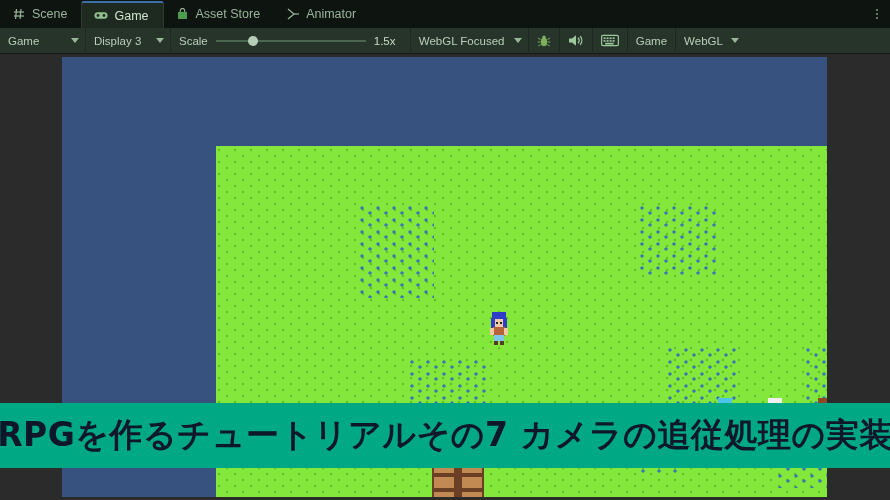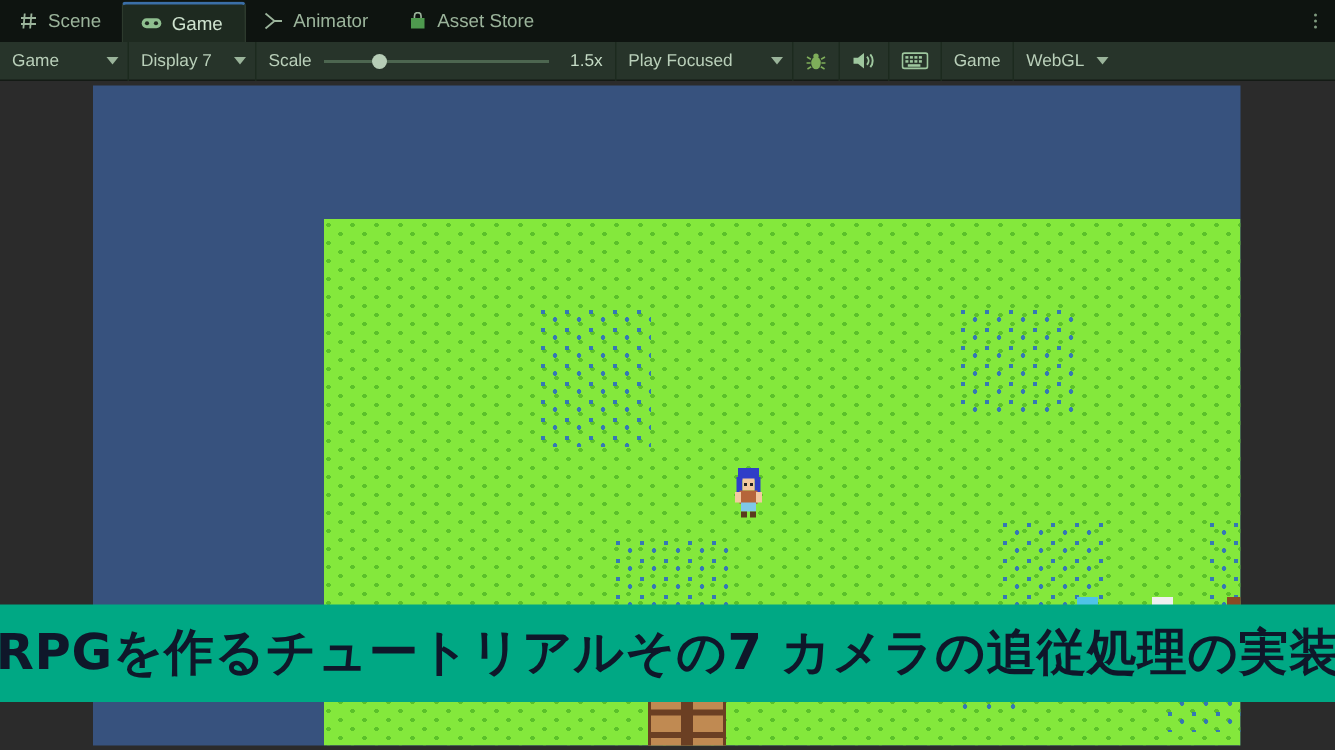--- a/index.html
+++ b/index.html
@@ -48,21 +48,21 @@
   }
   .tb-drop {
     height: 26px; display: flex; align-items: center; justify-content: space-between;
     padding: 0 6px 0 8px; border-right: 1px solid #1c2a1e; white-space: nowrap;
   }
   .caret { width: 0; height: 0; border-left: 4px solid transparent; border-right: 4px solid transparent;
            border-top: 5px solid #9ab49a; margin-left: 9px; }
   .tb-scale { display: flex; align-items: center; gap: 8px; padding: 0 8px; height: 26px; border-right: 1px solid #1c2a1e; }
   .slider-track { position: relative; width: 150px; height: 2px; background: #4d6650; }
   .slider-knob { position: absolute; top: -4px; left: 32px; width: 10px; height: 10px; border-radius: 50%; background: #b6cdb6; }
-  .scale-val { min-width: 28px; text-align: right; color: #c6dcc6; }
+  .scale-val { min-width: 28px; text-align: left; color: #c6dcc6; }
   .tb-btn {
     height: 26px; display: flex; align-items: center; justify-content: center;
     padding: 0 8px; border-right: 1px solid #1c2a1e; white-space: nowrap; color: #b9cfb9;
   }
   .tb-icon svg { display: block; }
 
   
   .gameview {
     position: absolute; left: 62px; top: 57px; width: 765px; height: 440px;
     background: #37527e; overflow: hidden;
@@ -132,72 +132,72 @@
           <rect x="0.5" y="2" width="14" height="7" rx="3.5" fill="#8fbf8f"></rect>
           <circle cx="4.3" cy="5.5" r="1.5" fill="#1e2a20"></circle>
           <circle cx="10.7" cy="5.5" r="1.5" fill="#1e2a20"></circle>
         </svg>
       </span>
       <span>Game</span>
     </div>
 
     <div class="tab">
       <span class="ticon">
+        <svg width="11" height="12" viewBox="0 0 11 12">
+          <path d="M1 4 h9 v7 h-9 z" fill="#4e9a4e"></path>
+          <path d="M3.3 4 V2.6 a2.2 2.2 0 0 1 4.4 0 V4" fill="none" stroke="#9bb49b" stroke-width="1.1"></path>
+        </svg>
+      </span>
+      <span>Asset Store</span>
+    </div>
+
+    <div class="tab">
+      <span class="ticon">
         <svg width="13" height="12" viewBox="0 0 13 12">
           <g stroke="#9bb49b" stroke-width="1.2" fill="none">
             <path d="M1 1 L7 6 L1 11"></path>
               <line x1="7" y1="6" x2="12" y2="6"></line>
           </g>
         </svg>
       </span>
       <span>Animator</span>
     </div>
 
-    <div class="tab">
-      <span class="ticon">
-        <svg width="11" height="12" viewBox="0 0 11 12">
-          <path d="M1 4 h9 v7 h-9 z" fill="#4e9a4e"></path>
-          <path d="M3.3 4 V2.6 a2.2 2.2 0 0 1 4.4 0 V4" fill="none" stroke="#9bb49b" stroke-width="1.1"></path>
-        </svg>
-      </span>
-      <span>Asset Store</span>
-    </div>
-
     <div class="tabbar-spacer"></div>
 
     <div class="kebab">
       <i></i>
         <i></i>
         <i></i>
     </div>
   </div>
 
   <div class="toolbar">
 
     <div class="tb-drop" style="width:86px">
       <span>Game</span>
       <span class="caret"></span>
     </div>
 
     <div class="tb-drop" style="width:85px">
-      <span>Display 7</span>
+      <span>Display 3</span>
       <span class="caret"></span>
     </div>
 
 
     <div class="tb-scale">
       <span>Scale</span>
       <span class="slider-track">
         <span class="slider-knob"></span>
       </span>
       <span class="scale-val">1.5x</span>
     </div>
 
     <div class="tb-drop" style="width:118px">
-      <span>Play Focused</span>
+      <span>WebGL Focused</span>
       <span class="caret"></span>
     </div>
 
     <div class="tb-btn">
       <span class="tb-icon">
         <svg width="14" height="14" viewBox="0 0 14 14">
           <ellipse cx="7" cy="8" rx="3.2" ry="4.2" fill="#7fae5a"></ellipse>
           <circle cx="7" cy="3.4" r="1.8" fill="#7fae5a"></circle>
           <g stroke="#7fae5a" stroke-width="1">
             <line x1="3.6" y1="5.5" x2="1" y2="4"></line>

